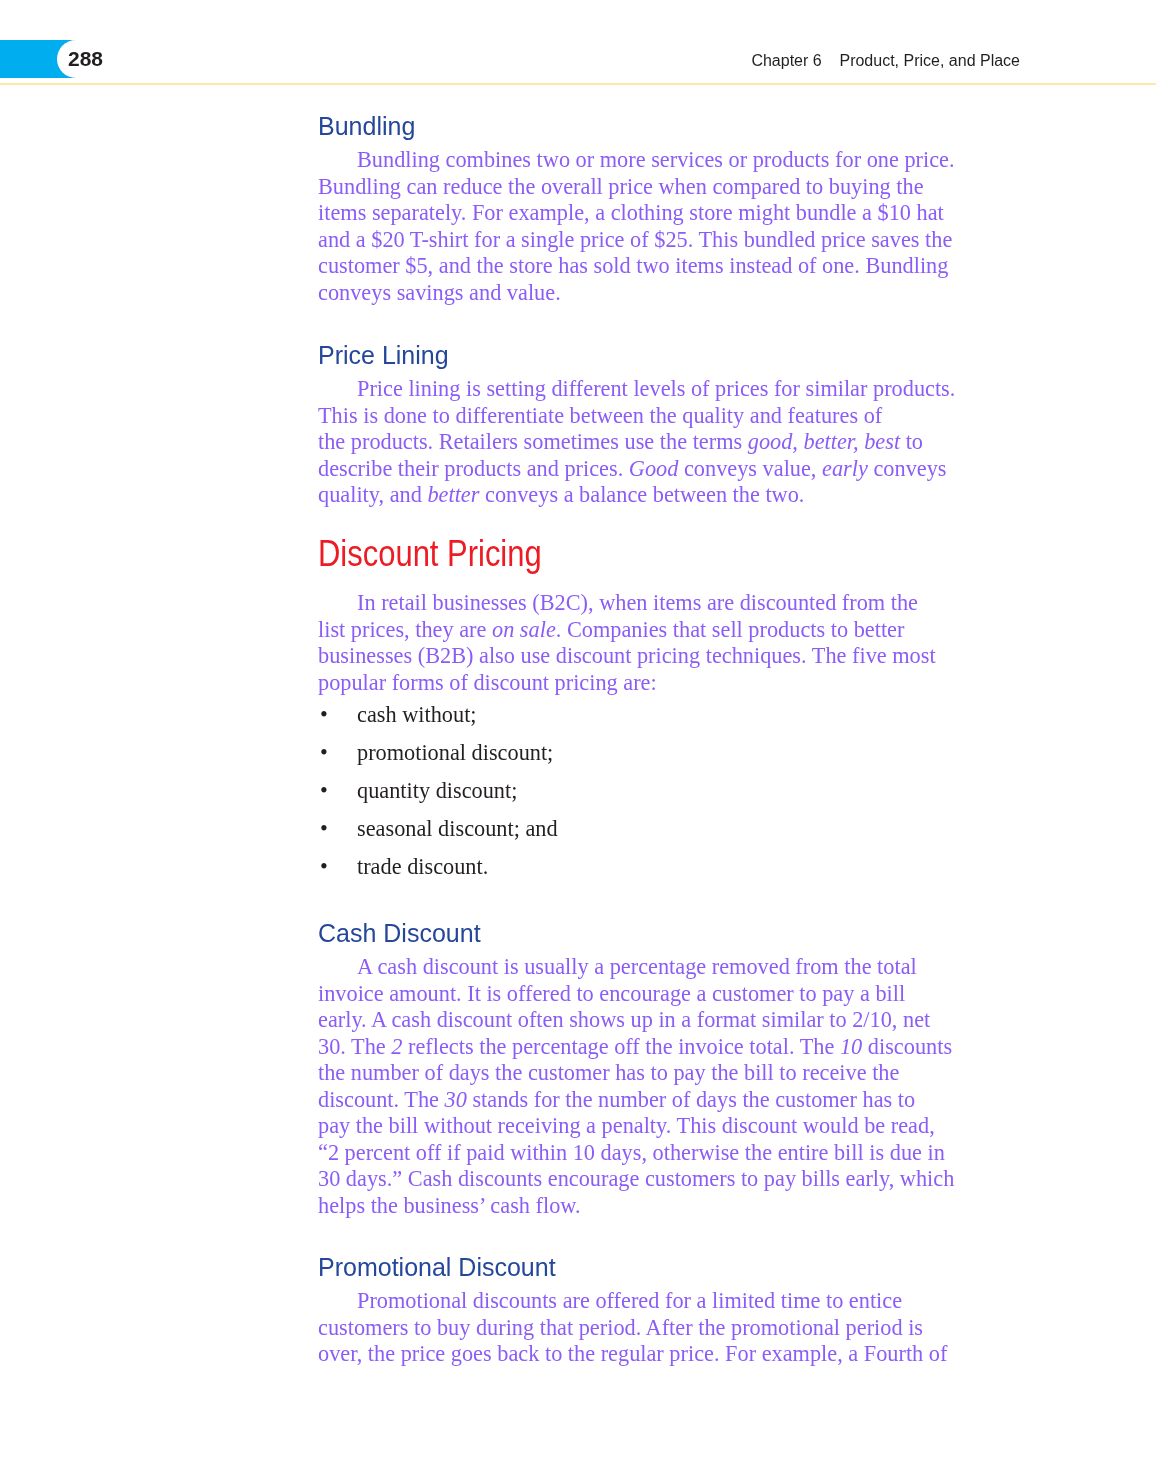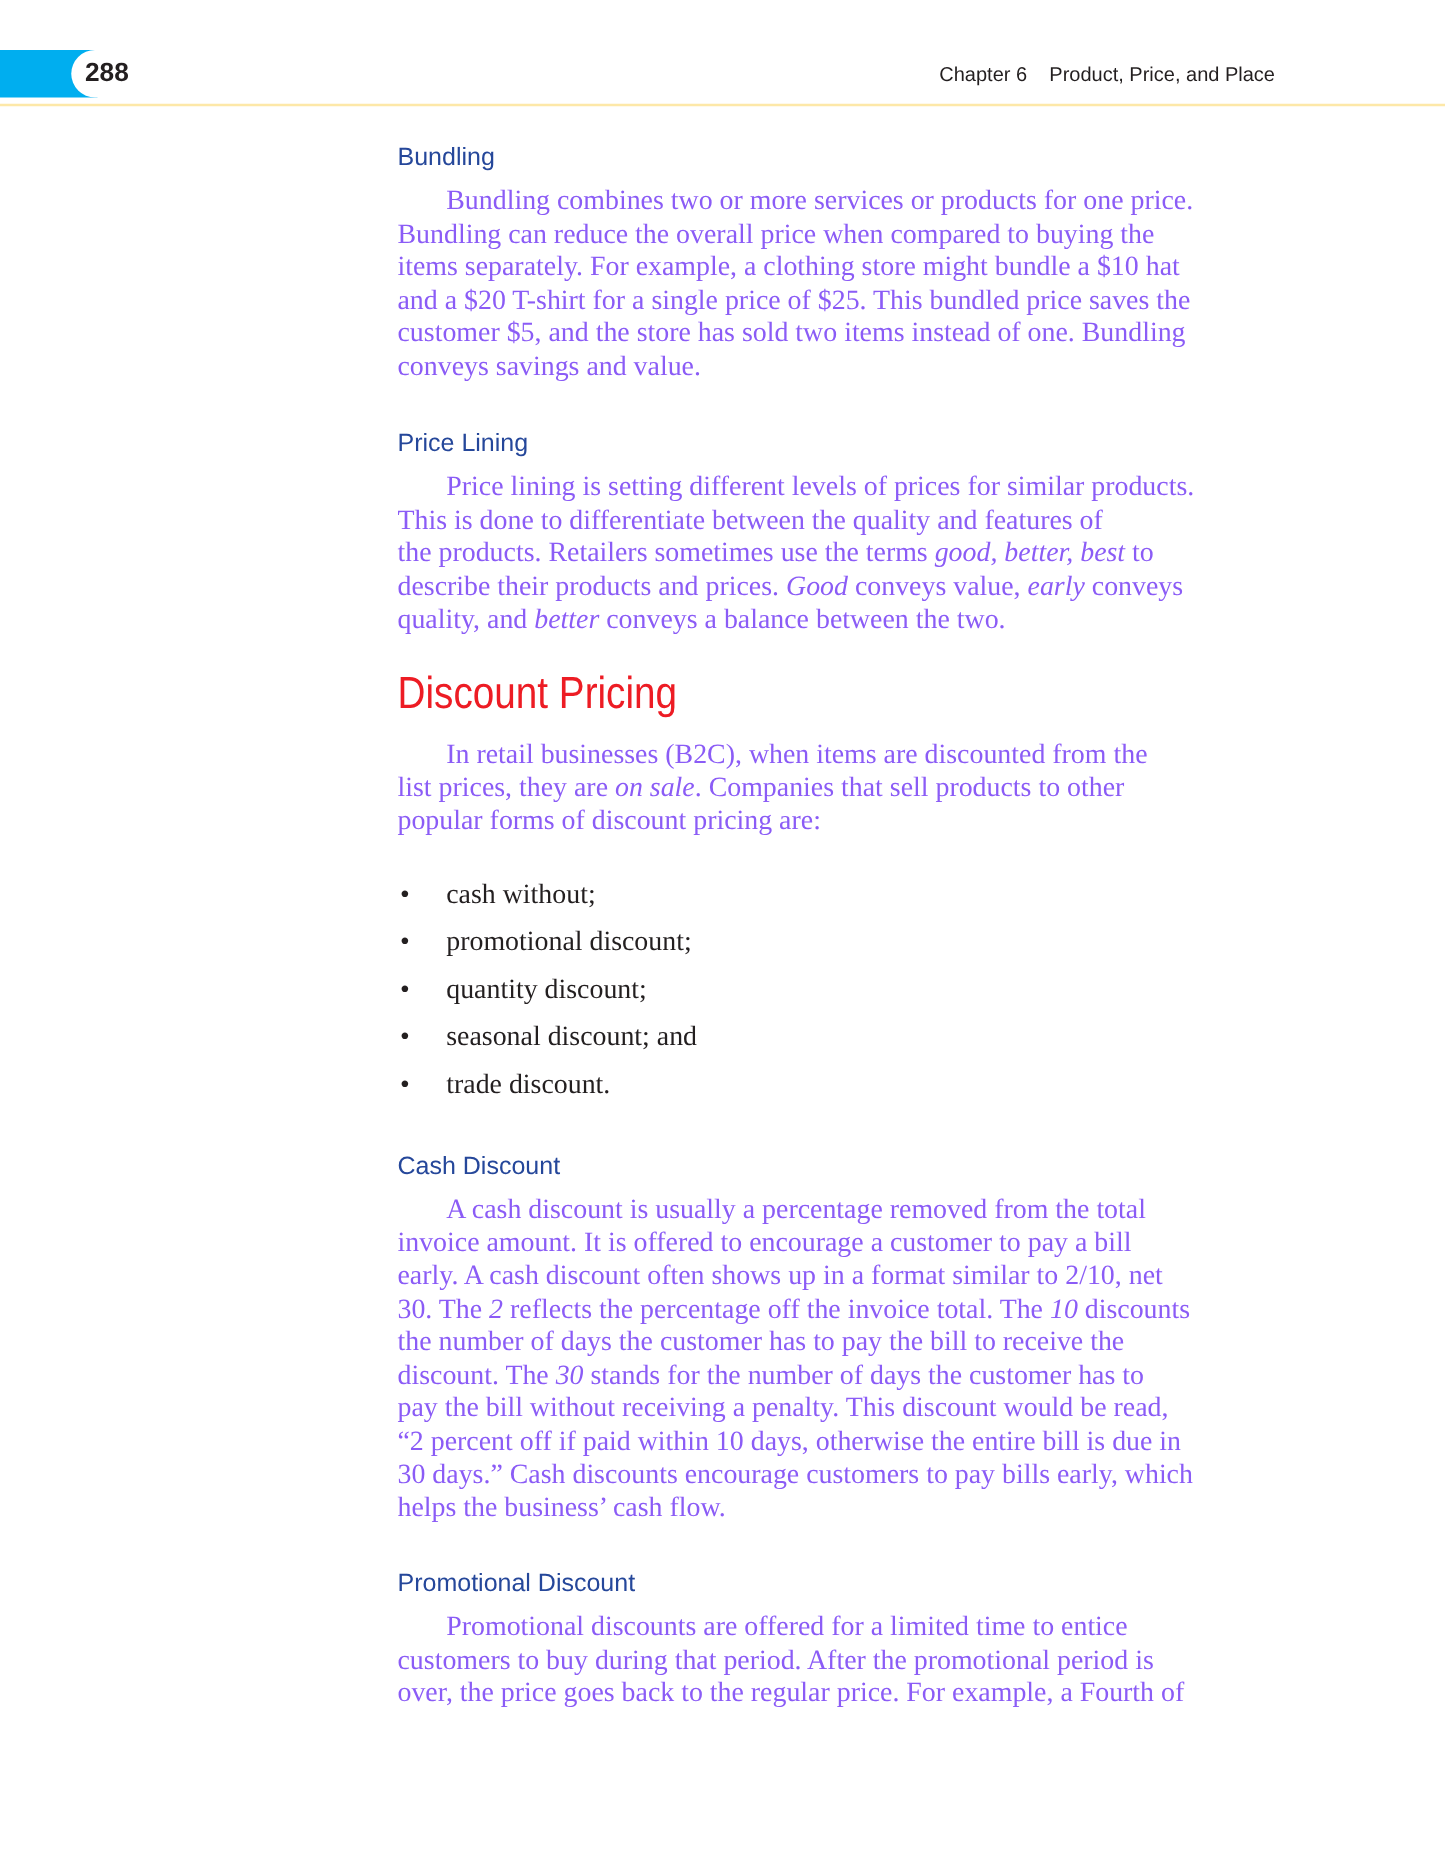--- a/index.html
+++ b/index.html
@@ -26,21 +26,21 @@
     .header-rule {
       position: absolute; left: 0; top: 83px; width: 1156px; height: 2px;
       background: #fde8a8;
     }
 
     .content {
       position: absolute; left: 318px; top: 0; width: 705px;
     }
     .h2 {
       position: absolute; left: 0;
-      font-family: "Liberation Sans", sans-serif; font-size: 20px;
+      font-family: "Liberation Sans", sans-serif; font-size: 25px;
       color: #25479a; line-height: 30px; margin: 0; font-weight: normal; text-align: right;
     }
     .h1 {
       position: absolute; left: 0;
       font-family: "Liberation Sans", sans-serif; font-size: 36px;
       color: #ed1c24; line-height: 42px; margin: 0; font-weight: normal;
       transform: scaleX(0.86); transform-origin: left top;
     }
     .para {
       position: absolute; left: 0; width: 705px;
@@ -87,21 +87,22 @@
     <span class="ln indent">Price lining is setting different levels of prices for similar products.</span>
     <span class="ln">This is done to differentiate between the quality and features of</span>
     <span class="ln"><span>the products. Retailers sometimes use the terms </span><em>good, better, best</em><span> to</span></span>
     <span class="ln"><span>describe their products and prices. </span><em>Good</em><span> conveys value, </span><em>early</em><span> conveys</span></span>
     <span class="ln"><span>quality, and </span><em>better</em><span> conveys a balance between the two.</span></span>
   </p>
 
   <h1 class="h1" style="top:533px;">Discount Pricing</h1>
   <p class="para" style="top:590px;">
     <span class="ln indent">In retail businesses (B2C), when items are discounted from the</span>
-    <span class="ln"><span>list prices, they are </span><em>on sale</em><span>. Companies that sell products to other</span></span>
+    <span class="ln"><span>list prices, they are </span><em>on sale</em><span>. Companies that sell products to better</span></span>
+    <span class="ln">businesses (B2B) also use discount pricing techniques. The five most</span>
     <span class="ln">popular forms of discount pricing are:</span>
   </p>
 
   <ul class="bullets" style="top:702px;">
     <li>
         <span class="dot">•</span>
         <span class="txt">cash without;</span>
       </li>
     <li>
         <span class="dot">•</span>

